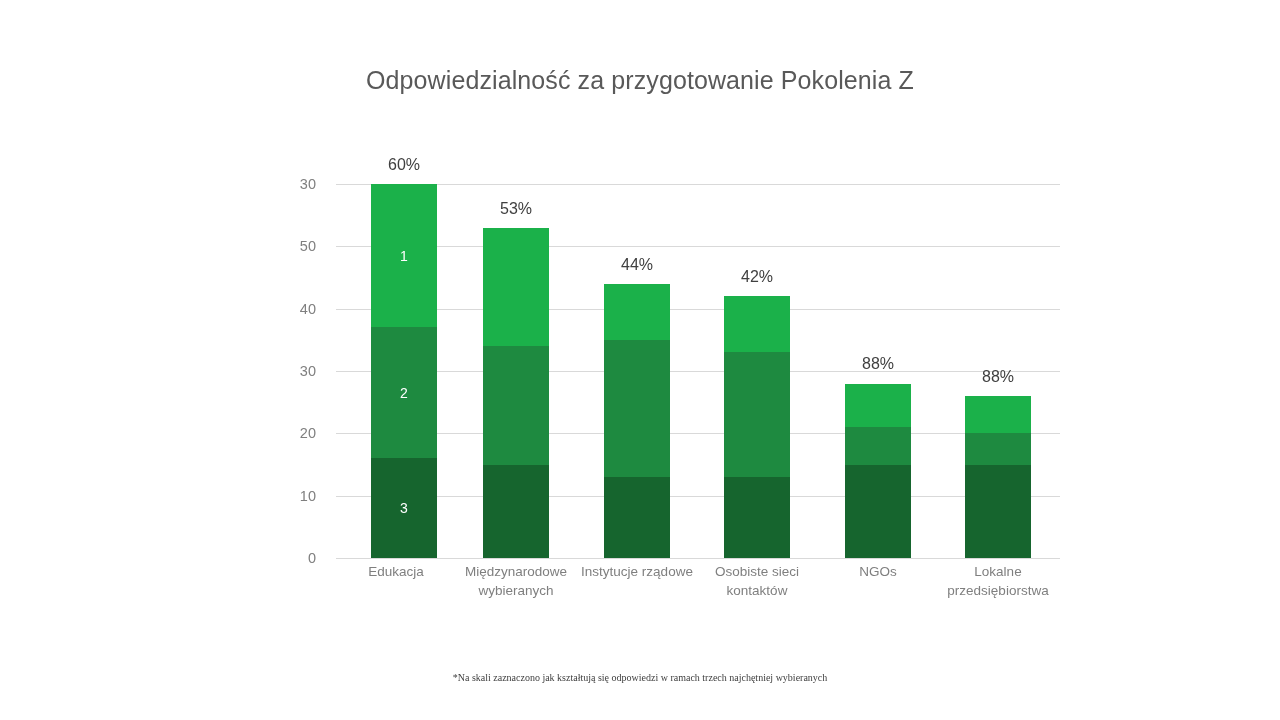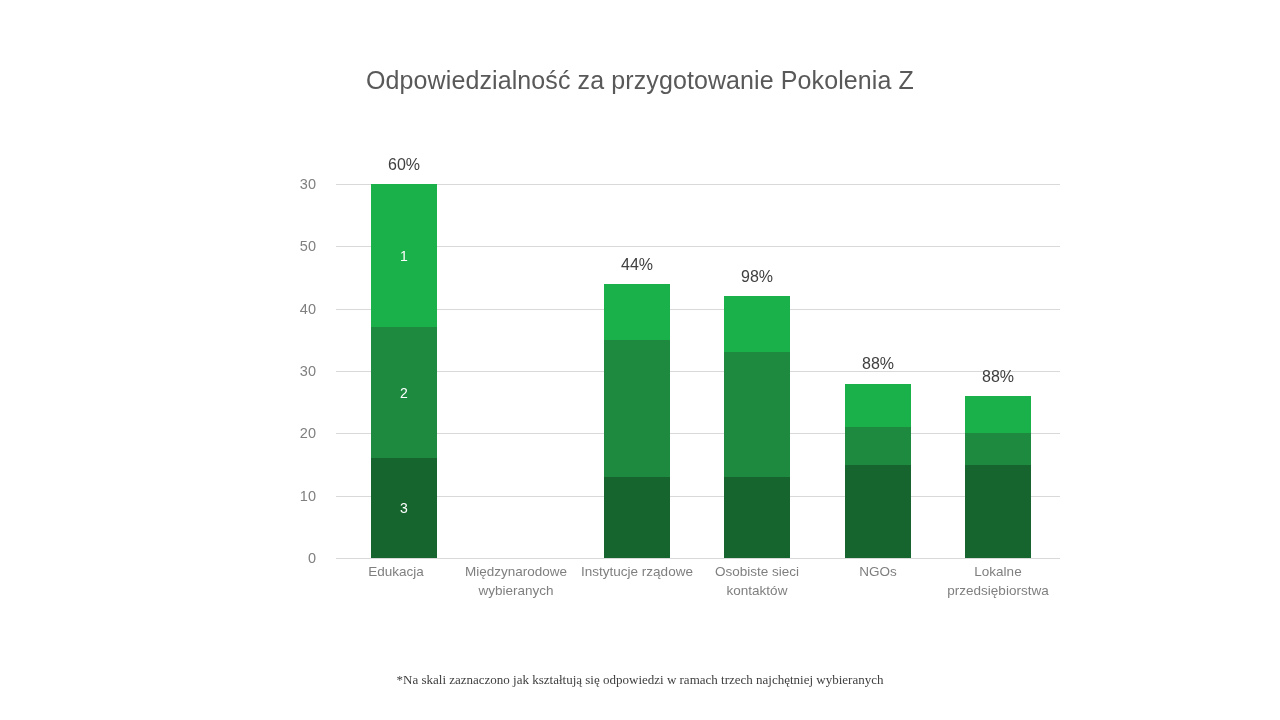--- a/index.html
+++ b/index.html
@@ -118,21 +118,21 @@
     font-size: 13.5px;
     line-height: 19px;
     color: #7f7f7f;
   }
   .footnote {
     position: absolute;
     left: 0;
     top: 672px;
     width: 1280px;
     text-align: center;
-    font-size: 13px;
+    font-size: 10px;
     color: #404040;
     font-family: "Liberation Serif", serif;
   }
 </style>
 </head>
 <body>
 
 <div class="slide">
 
   <div class="chart-title">Odpowiedzialność za przygotowanie Pokolenia Z</div>
@@ -165,32 +165,40 @@
           </div>
           <div class="seg" style="height:130.9px;background:#1e8a40;">
             <span class="seg-label">2</span>
           </div>
           <div class="seg" style="height:99.7px;background:#16652e;">
             <span class="seg-label">3</span>
           </div>
         </div>
       </div>
 
+      <div class="bar-col" style="left:120px;">
+        <div class="total-label" style="bottom:340.4px;">53%</div>
+        <div class="bar-stack">
+          <div class="seg" style="height:118.4px;background:#1bb14a;"></div>
+          <div class="seg" style="height:118.4px;background:#1e8a40;"></div>
+          <div class="seg" style="height:93.5px;background:#16652e;"></div>
+        </div>
+      </div>
 
       <div class="bar-col" style="left:241px;">
         <div class="total-label" style="bottom:284.4px;">44%</div>
         <div class="bar-stack">
           <div class="seg" style="height:56.1px;background:#1bb14a;"></div>
           <div class="seg" style="height:137.1px;background:#1e8a40;"></div>
           <div class="seg" style="height:81px;background:#16652e;"></div>
         </div>
       </div>
 
       <div class="bar-col" style="left:361px;">
-        <div class="total-label" style="bottom:271.9px;">98%</div>
+        <div class="total-label" style="bottom:271.9px;">42%</div>
         <div class="bar-stack">
           <div class="seg" style="height:56.1px;background:#1bb14a;"></div>
           <div class="seg" style="height:124.6px;background:#1e8a40;"></div>
           <div class="seg" style="height:81px;background:#16652e;"></div>
         </div>
       </div>
 
       <div class="bar-col" style="left:482px;">
         <div class="total-label" style="bottom:184.7px;">88%</div>
         <div class="bar-stack">

